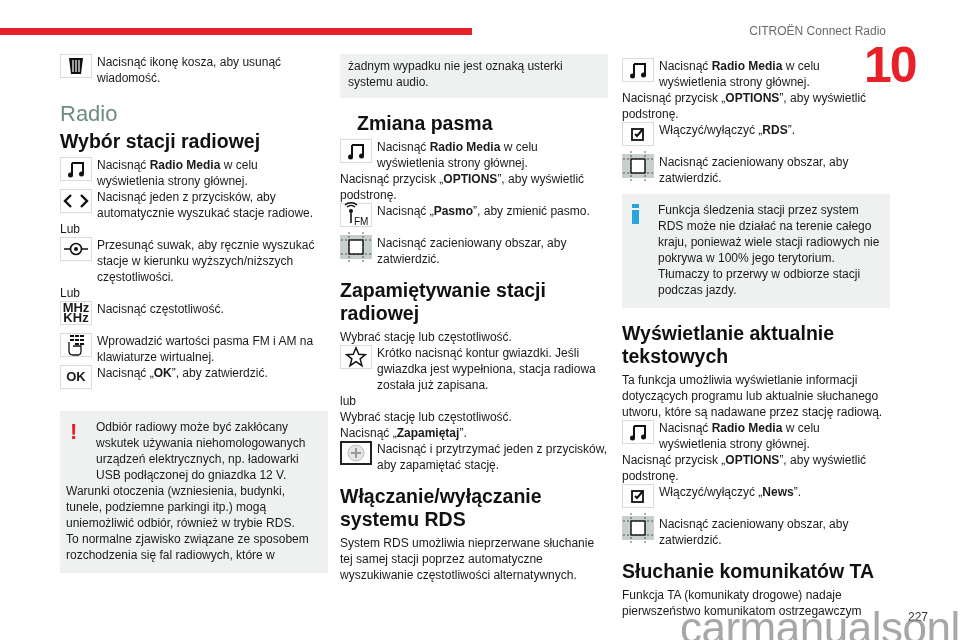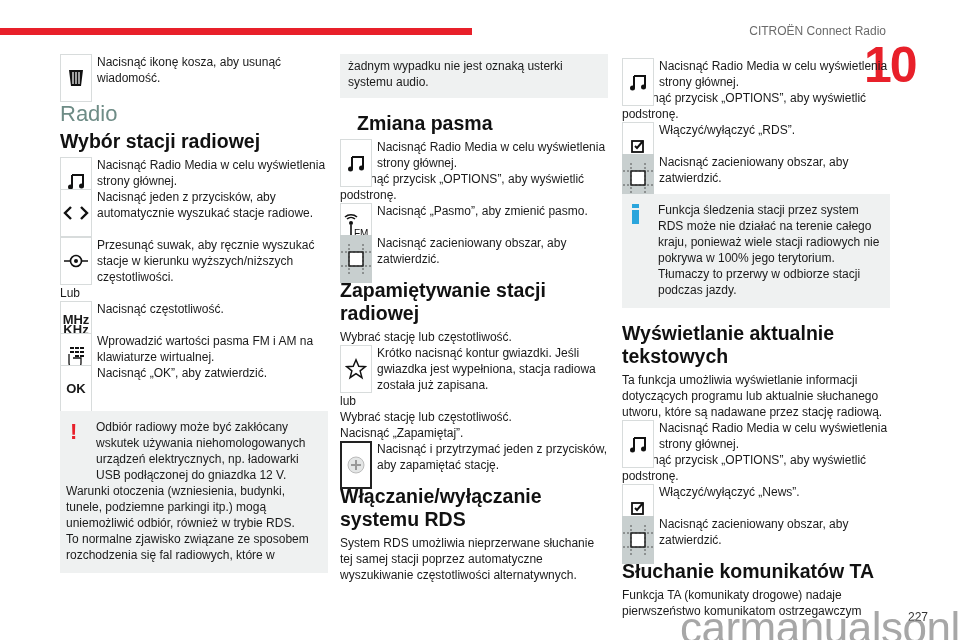--- a/index.html
+++ b/index.html
@@ -3,29 +3,29 @@
 <meta charset="utf-8">
 <style>
   html,body{margin:0;padding:0;}
   body{width:960px;height:640px;position:relative;background:#fff;font-family:"Liberation Sans",sans-serif;color:#1a1a1a;overflow:hidden;}
   .redbar{position:absolute;left:0;top:28px;width:472px;height:7px;background:#e8202a;}
   .header-title{position:absolute;right:74px;top:24px;font-size:12px;color:#6a6a6a;}
   .chapter{position:absolute;left:864px;top:40px;font-size:50px;font-weight:bold;color:#e8202a;letter-spacing:-2px;line-height:1;}
   .col{position:absolute;top:54px;width:268px;font-size:12px;line-height:16px;}
   .col1{left:60px;} .col2{left:340px;} .col3{left:622px;}
   .step{position:relative;min-height:32px;padding-left:37px;}
-  .step .ico{position:absolute;left:0;top:0;width:32px;height:48px;border:1px solid #d8dcdc;box-sizing:border-box;background:#fff;display:flex;align-items:center;justify-content:center;}
+  .step .ico{position:absolute;left:0;top:0;width:32px;height:24px;border:1px solid #d8dcdc;box-sizing:border-box;background:#fff;display:flex;align-items:center;justify-content:center;}
   .step .ico.shade{background:#c8cfcf;border-color:#c8cfcf;}
   .p{margin:0;}
   .h-radio{font-size:22px;color:#6e8c86;margin:20px 0 8px 0;font-weight:normal;}
   .h2{font-size:19.5px;font-weight:bold;margin:8px 0 4px 0;line-height:23px;color:#111;}
   .note{background:#eff1f1;padding:8px 6px 10px 6px;position:relative;margin:8px 0;}
   .note .mark{position:absolute;left:10px;top:10px;font-weight:bold;font-size:22px;line-height:22px;}
   .note .first{padding-left:30px;}
-  b{font-weight:normal;margin-top:16px;}
+  b{font-weight:bold;margin-top:16px;}
   .watermark{position:absolute;left:680px;top:603px;font-size:44px;color:#8a8a8a;opacity:.75;letter-spacing:-0.5px;}
   .pagenum{position:absolute;left:908px;top:610px;font-size:12px;color:#333;}
   svg{display:block;}
 </style>
 </head>
 <body>
 
 <div class="redbar"></div>
 <div class="header-title">CITROËN Connect Radio</div>
 <div class="chapter">10</div>

